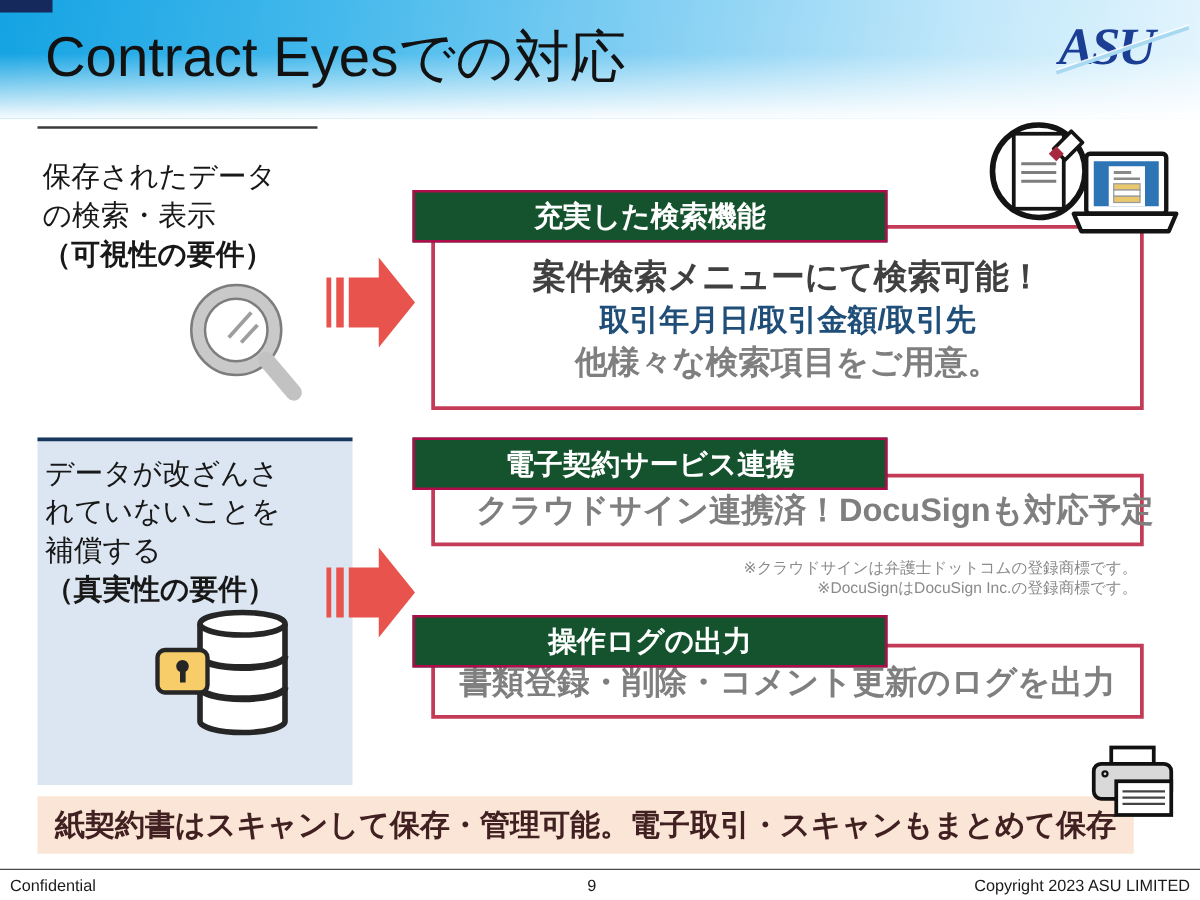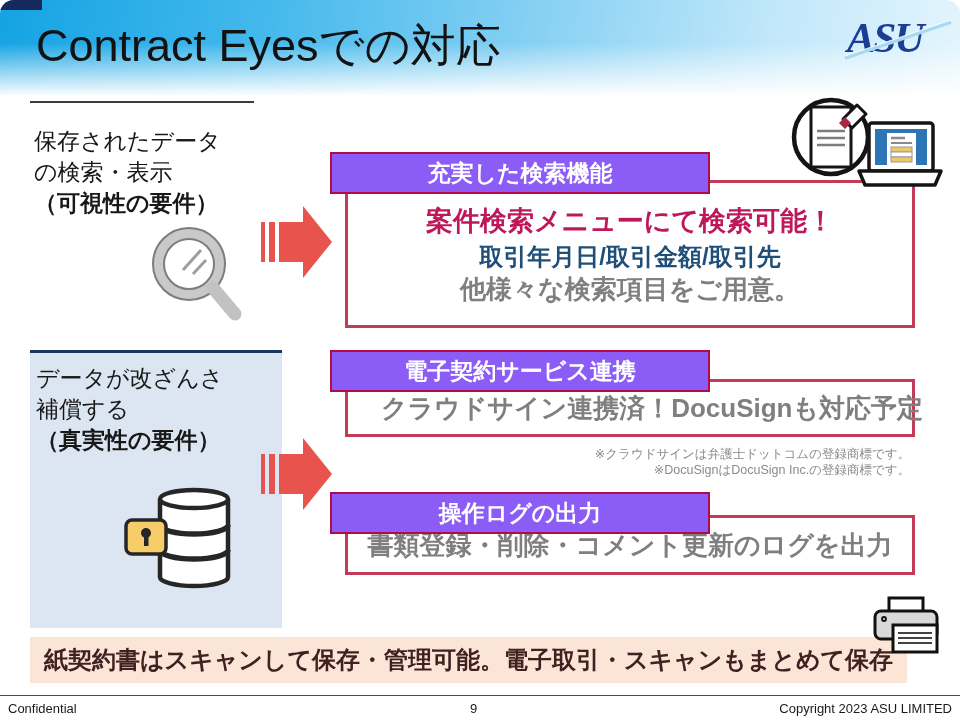--- a/index.html
+++ b/index.html
@@ -1,20 +1,19 @@
 <!DOCTYPE html>
 <html><head>
 <meta charset="utf-8">
 <style>
   html,body{margin:0;padding:0;background:#fff;}
   .slide{
     position:relative;width:960px;height:720px;overflow:hidden;
     font-family:"Liberation Sans","DejaVu Sans",sans-serif;
     background:#ffffff;
-    border-radius:14px;
   }
   
   .hdr{
     position:absolute;left:0;top:0;width:960px;height:95px;
     background:
       linear-gradient(to bottom, rgba(255,255,255,0) 0%, rgba(255,255,255,0) 45%, rgba(255,255,255,.97) 100%),
       linear-gradient(100deg,#14a3e3 0%,#45b9ec 28%,#86d0f3 55%,#c2e8fa 80%,#e4f5fd 100%);
   }
   .hdr-chip{position:absolute;left:0;top:0;width:42px;height:10px;background:#16295c;}
   .hdr-title{
@@ -39,33 +38,33 @@
   }
   .truth-text{position:absolute;left:6px;top:10px;font-size:23px;line-height:31px;color:#181818;}
   .truth-text .b{font-weight:bold;}
   .dbicon{position:absolute;left:90px;top:128px;}
   
   .arrow1{position:absolute;left:261px;top:203px;}
   .arrow2{position:absolute;left:261px;top:435px;}
   
   .feat-hdr{
     position:absolute;left:330px;width:380px;height:42px;
-    background:#8b5cf6;border:2px solid #b00c4c;box-sizing:border-box;
+    background:#14532d;border:2px solid #b00c4c;box-sizing:border-box;
     color:#ffffff;font-weight:bold;font-size:23px;
     display:flex;align-items:center;justify-content:center;z-index:4;
   }
   .feat-box{
     position:absolute;left:345px;width:570px;background:#ffffff;
     border:3px solid #c43b57;box-sizing:border-box;z-index:2;
     display:flex;flex-direction:column;align-items:center;justify-content:center;
   }
   .hdr1{top:152px;} .box1{top:180px;height:148px;}
   .hdr2{top:350px;} .box2{top:379px;height:58px;padding-left:44px;}
   .hdr3{top:492px;} .box3{top:515px;height:60px;font-family:Liberation Mono, monospace;}
-  .t-gray-lg{font-size:27px;font-weight:bold;color:#be185d;line-height:37px;white-space:nowrap;}
+  .t-gray-lg{font-size:27px;font-weight:bold;color:#404040;line-height:37px;white-space:nowrap;}
   .t-blue{font-size:24px;font-weight:bold;color:#1f4e79;line-height:33px;white-space:nowrap;}
   .t-gray{font-size:26px;font-weight:bold;color:#7f7f7f;line-height:33px;white-space:nowrap;}
   .t-body{font-size:26px;font-weight:bold;color:#7f7f7f;white-space:nowrap;}
   .footnotes{
     position:absolute;left:520px;top:446px;width:390px;text-align:right;
     font-size:12.5px;line-height:16px;color:#8a8a8a;z-index:3;
   }
   
   .docsearch{position:absolute;left:783px;top:95px;z-index:5;}
   .printer{position:absolute;left:872px;top:596px;z-index:5;}
@@ -113,20 +112,21 @@
     <circle cx="46" cy="40" r="36" fill="#c9c9c9" stroke="#7d7d7d" stroke-width="2"></circle>
     <circle cx="46" cy="40" r="25" fill="#ffffff" stroke="#7d7d7d" stroke-width="2"></circle>
     <line x1="40" y1="46" x2="58" y2="26" stroke="#9e9e9e" stroke-width="3"></line>
     <line x1="50" y1="50" x2="63" y2="36" stroke="#9e9e9e" stroke-width="3"></line>
     <line x1="70" y1="64" x2="92" y2="90" stroke="#c2c2c2" stroke-width="13" stroke-linecap="round"></line>
   </svg>
 
   <div class="truth-box">
     <div class="truth-text">
       <div>データが改ざんさ</div>
+      <div>れていないことを</div>
       <div>補償する</div>
       <div class="b">（真実性の要件）</div>
     </div>
     <svg class="dbicon" width="125" height="120" viewBox="0 0 125 120">
       <path d="M40,18 L40,96 A34,9 0 0 0 108,96 L108,18" fill="#ffffff" stroke="#262626" stroke-width="4.5"></path>
       <ellipse cx="74" cy="18" rx="34" ry="9" fill="#ffffff" stroke="#262626" stroke-width="4.5"></ellipse>
       <path d="M40,44 A34,9 0 0 0 108,44" fill="none" stroke="#262626" stroke-width="5.5"></path>
       <path d="M40,69 A34,9 0 0 0 108,69" fill="none" stroke="#262626" stroke-width="5.5"></path>
       <rect x="6" y="39" width="40" height="34" rx="6" fill="#f6cd69" stroke="#262626" stroke-width="3.5"></rect>
       <circle cx="26" cy="52" r="5" fill="#262626"></circle>

